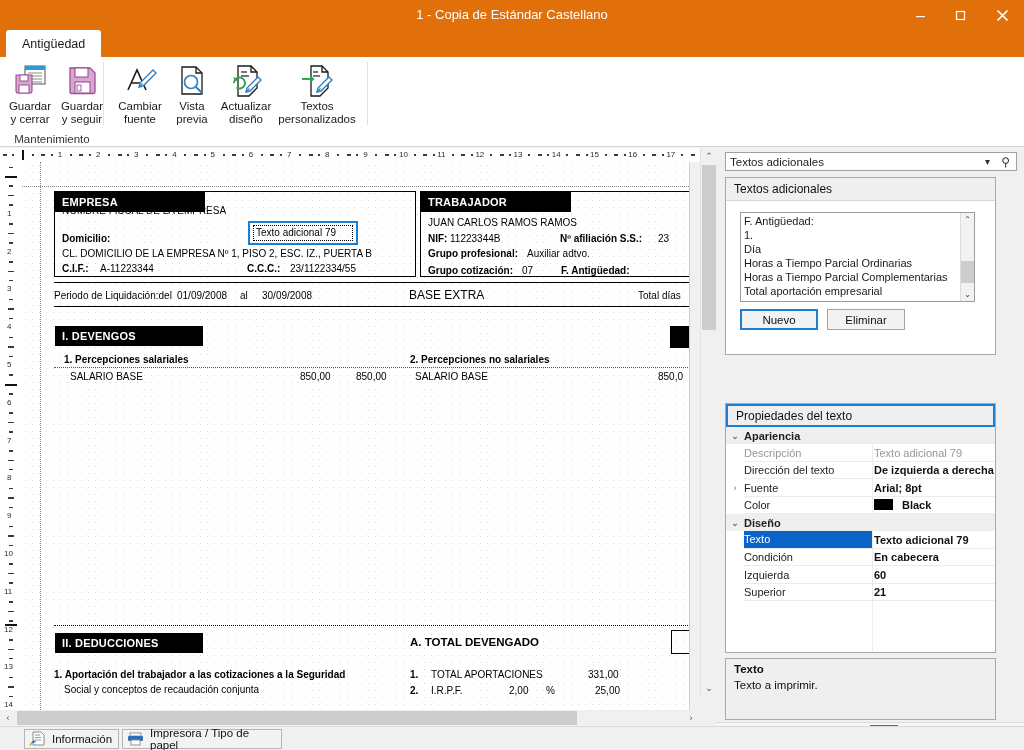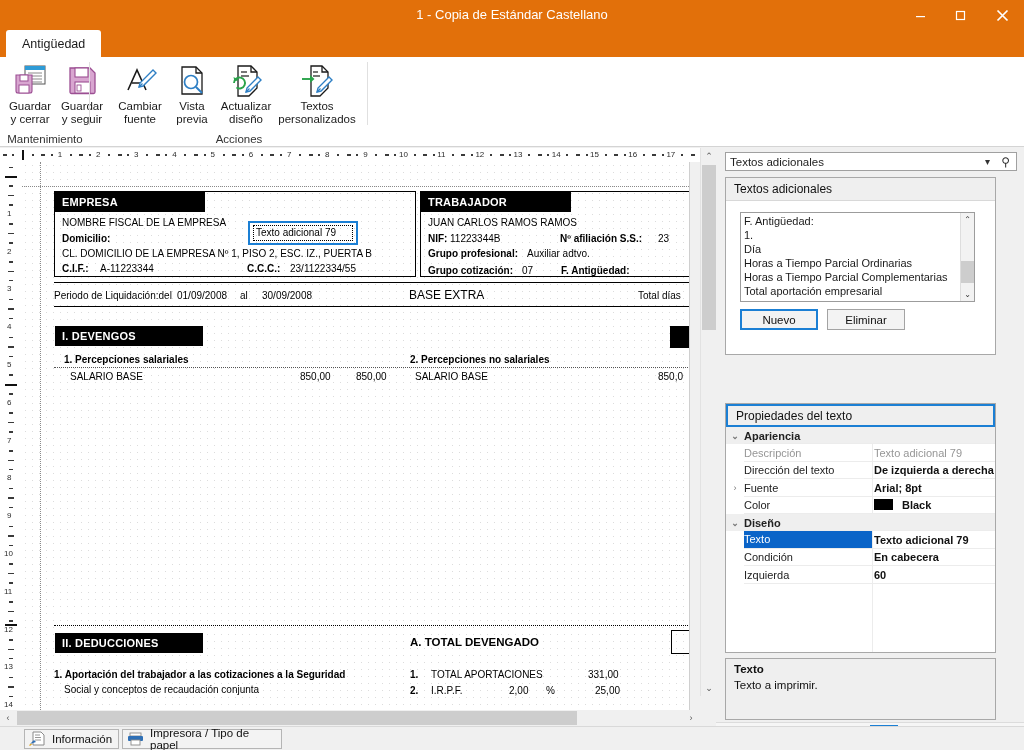--- a/index.html
+++ b/index.html
@@ -217,21 +217,21 @@
       </div>
     </div>
   </div>
 
   <div class="tabstrip">
     <div class="ribtab">Antigüedad</div>
   </div>
 
   <div class="ribbon">
 
-    <div class="ribgroup" style="left:0px; width:90px;">
+    <div class="ribgroup" style="left:0px; width:104px;">
       <div class="ribbtn" style="left:2px;">
         <div class="ico">
           <svg width="34" height="34" viewBox="0 0 34 34">
             <rect x="12" y="3" width="20" height="18" fill="#fff" stroke="#555" stroke-width="1"></rect>
             <rect x="12" y="3" width="20" height="4" fill="#2e9bd6"></rect>
             <g stroke="#8a8a8a" stroke-width="1">
               <line x1="15" y1="10" x2="29" y2="10"></line>
                 <line x1="15" y1="13" x2="29" y2="13"></line>
               <line x1="15" y1="16" x2="29" y2="16"></line>
                 <line x1="15" y1="19" x2="29" y2="19"></line>
@@ -322,21 +322,20 @@
             <path d="M10 12 l4.5 4 l-4.5 4 z" fill="#2aa34a"></path>
             <path d="M29 14 L32 17 L21 28 L17 29 L18 25 Z" fill="#fff" stroke="#2e7fc4" stroke-width="1.4"></path>
             <path d="M17 29 L20.5 25.5" stroke="#2e7fc4" stroke-width="1.2"></path>
           </svg>
         </div>
         <div class="lbl" style="width:90px;">
           <span>Textos</span><br>
           <span>personalizados</span>
         </div>
       </div>
-      <div class="glabel">Acciones</div>
       <div class="gsep"></div>
     </div>
   </div>
 
   <div class="canvaswrap">
 
     <div class="rcorner"></div>
 
     <div class="ruler-h">
       <div id="hr-ticks">
@@ -484,21 +483,21 @@
 
     <div class="page">
       <div class="pagegrid"></div>
       <div class="guide-v" style="left:18px;"></div>
       <div class="guide-h" style="top:24px;"></div>
 
       <div class="slip">
 
         <div class="box" style="left:32px; top:29px; width:362px; height:86px;"></div>
         <div class="blkhdr" style="left:33px; top:30px; width:150px; height:20px;">EMPRESA</div>
-        <div class="tx" style="left:40px; top:55px;">NOMBRE FISCAL DE LA EMPRESA</div>
+        <div class="tx" style="left:40px; top:43px;">NOMBRE FISCAL DE LA EMPRESA</div>
         <div class="tx b" style="left:40px; top:71px;">Domicilio:</div>
         <div class="tx" style="left:40px; top:86px;">CL. DOMICILIO DE LA EMPRESA Nº 1, PISO 2, ESC. IZ.,  PUERTA B</div>
         <div class="tx b" style="left:40px; top:101px;">C.I.F.:</div>
         <div class="tx" style="left:78px; top:101px;">A-11223344</div>
         <div class="tx b" style="left:225px; top:101px;">C.C.C.:</div>
         <div class="tx" style="left:268px; top:101px;text-align:right;">23/1122334/55</div>
 
         <div class="selbox" style="left:226px; top:59px; width:110px; height:24px;"></div>
         <div class="seldot" style="left:231px; top:63px; width:100px; height:16px;"></div>
         <div class="tx" style="left:234px; top:65px;">Texto adicional 79</div>
@@ -650,20 +649,26 @@
               <div class="pn">Condición</div>
               <div class="pv">En cabecera</div>
               <div class="rowline"></div>
             </div>
             <div class="prow">
               <div class="exp"></div>
               <div class="pn">Izquierda</div>
               <div class="pv">60</div>
               <div class="rowline"></div>
             </div>
+            <div class="prow">
+              <div class="exp"></div>
+              <div class="pn">Superior</div>
+              <div class="pv">21</div>
+              <div class="rowline"></div>
+            </div>
           </div>
       </div>
     </div>
 
     <div class="helpbox" style="left:9px; top:510px; width:271px; height:62px;">
       <div class="ht">Texto</div>
       <div class="hd">Texto a imprimir.</div>
     </div>
   </div>
 

